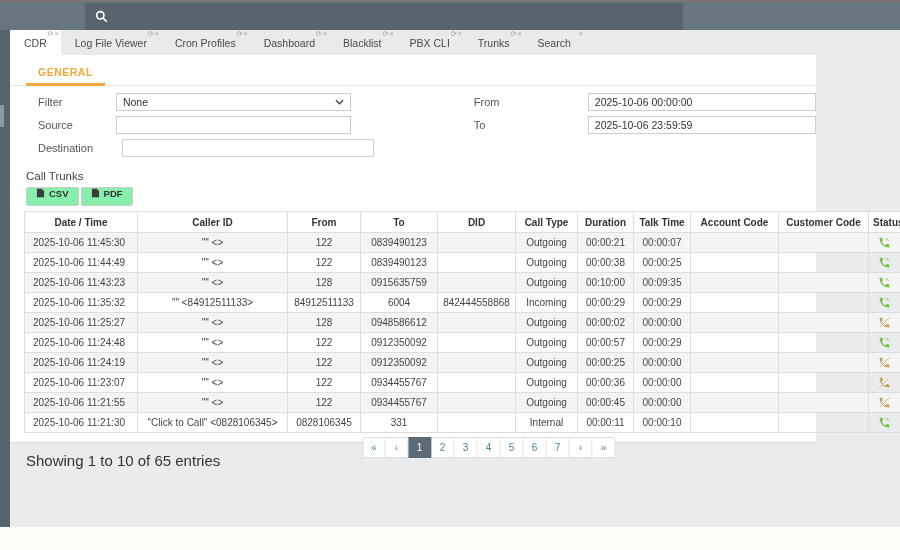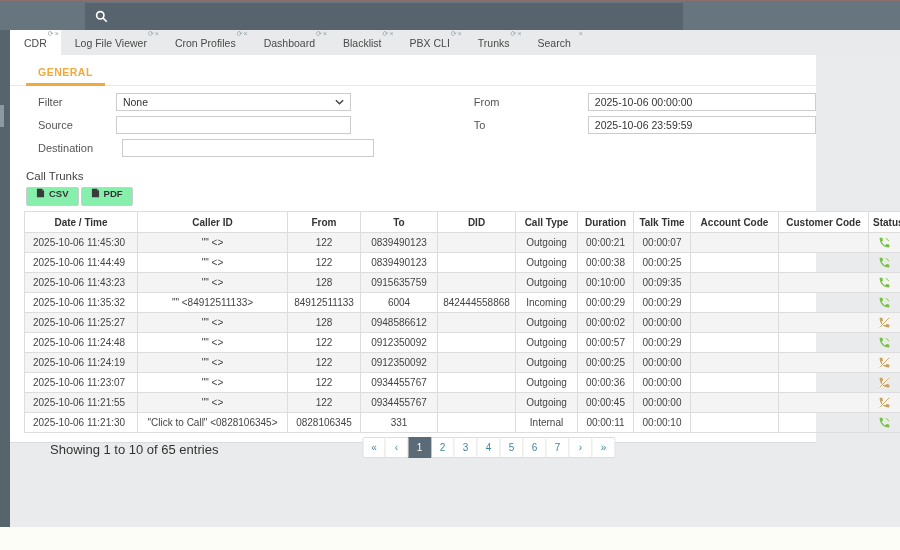--- a/index.html
+++ b/index.html
@@ -47,21 +47,21 @@
   .export-btn{display:inline-flex;gap:4px;height:19px;padding:0 9px;background:#86efac;border:1px solid #ccc;border-radius:2px;font-size:9.5px;font-weight:bold;color:#333;cursor:pointer;font-family:inherit;}
   
   table.cdr{border-collapse:collapse;table-layout:fixed;width:876px;margin-left:14px;font-size:10px;}
   table.cdr th,table.cdr td{border:1px solid #ddd;height:20px;text-align:center;overflow:hidden;white-space:nowrap;padding:0 4px;}
   table.cdr th{font-weight:bold;color:#333;height:21px;background:#fff;}
   table.cdr td.left{text-align:left;padding-left:8px;}
   table.cdr tr.odd td{background:#f4f4f4;}
   table.cdr svg{vertical-align:middle;}
   
   .table-footer{position:relative;height:30px;margin-top:4px;}
-  .summary{position:absolute;left:16px;top:5px;font-size:13px;color:#333;margin-left:24px;}
+  .summary{position:absolute;left:16px;top:15px;font-size:15px;color:#333;}
   .pagination{position:absolute;left:calc(50% + 76px);transform:translateX(-50%);top:0;display:flex;}
   .page-btn{min-width:23px;height:21px;border:1px solid #ddd;border-left:none;background:#fff;color:var(--page-link);font-size:10px;display:flex;align-items:center;justify-content:center;cursor:pointer;}
   .page-btn:first-child{border-left:1px solid #ddd;border-radius:2px 0 0 2px;}
   .page-btn:last-child{border-radius:0 2px 2px 0;}
   .page-btn.active{background:var(--page-active-bg);border-color:var(--page-active-bg);color:#fff;}
   
   .bottom-strip{position:absolute;left:0;bottom:0;width:900px;height:23px;background:#fdfdf8;}
 </style>
 </head>
 <body>

